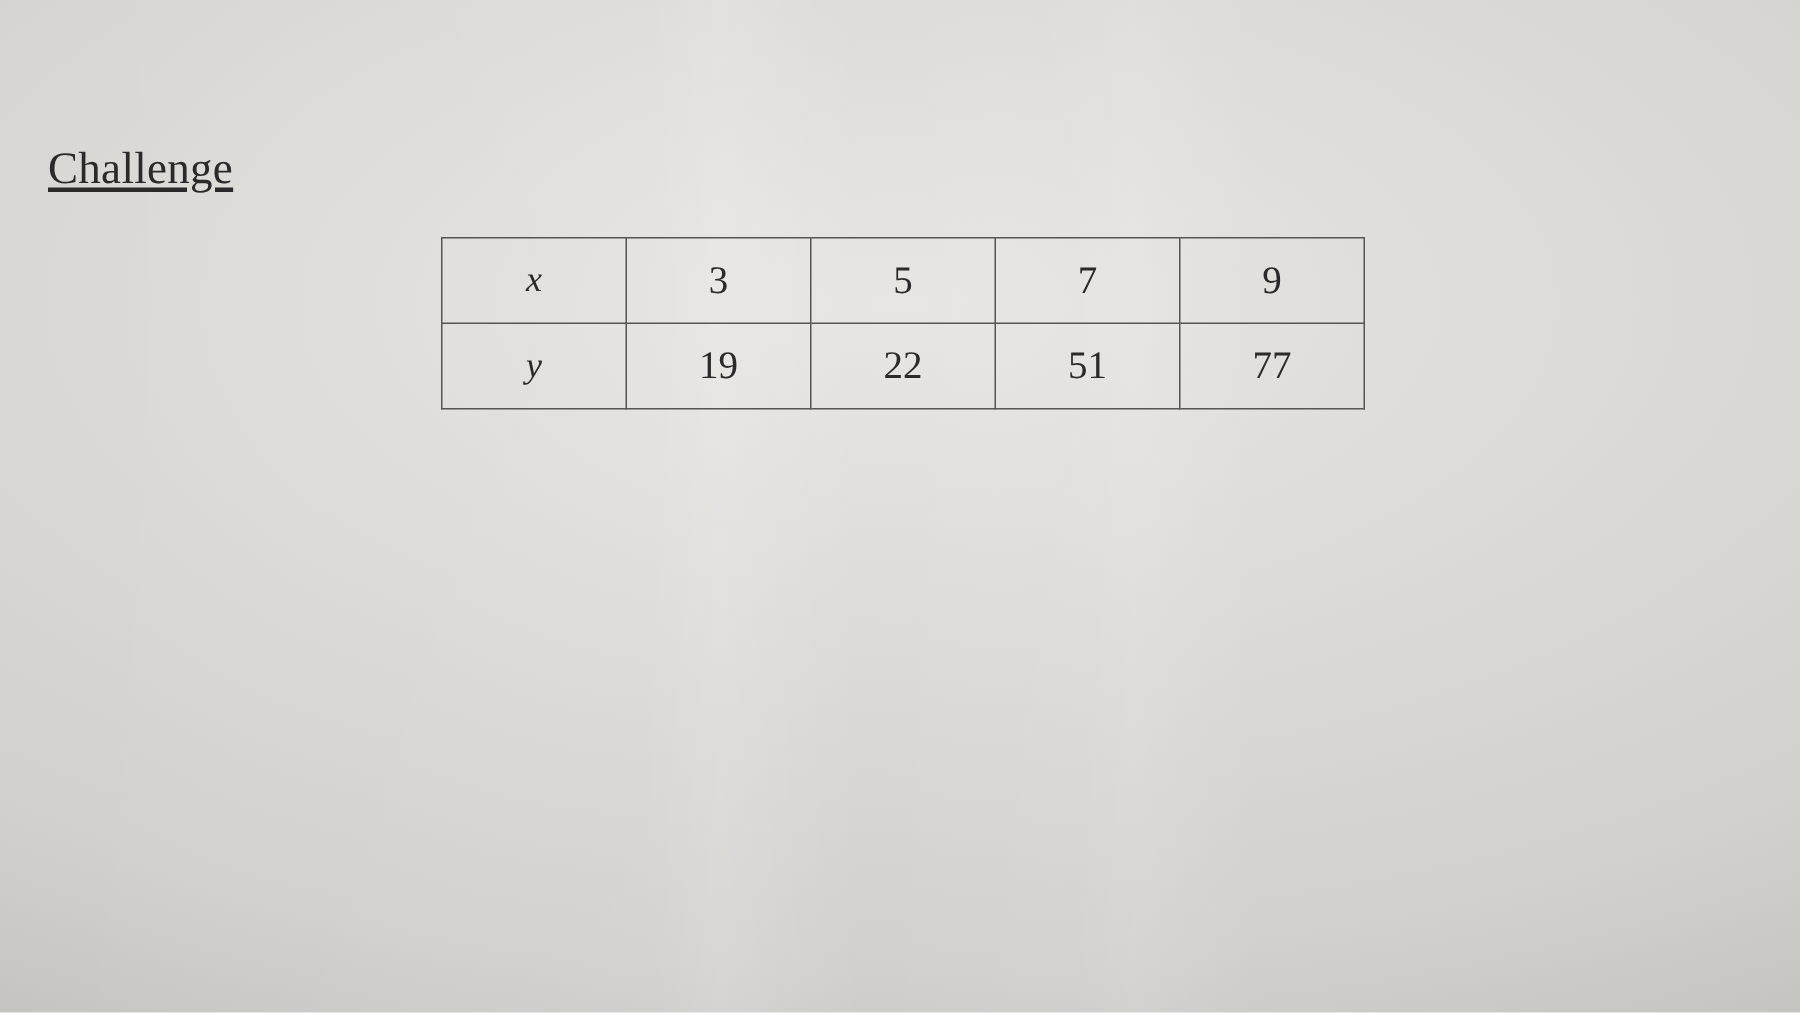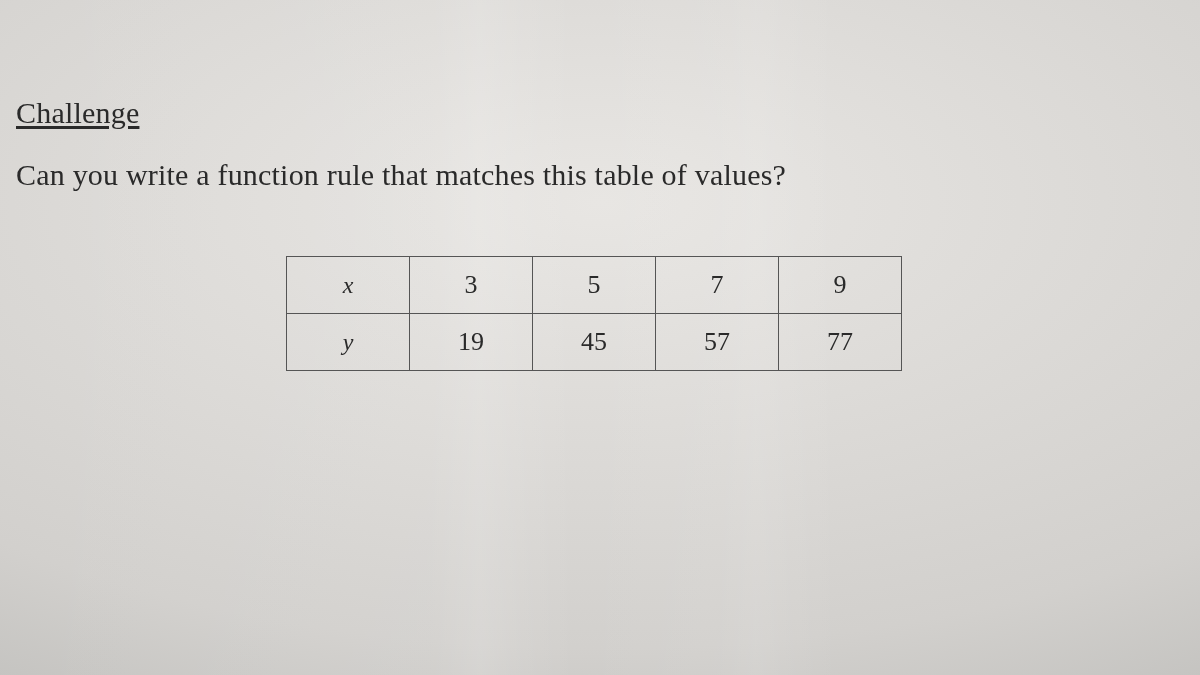--- a/index.html
+++ b/index.html
@@ -29,21 +29,21 @@
         rgba(255,255,255,0)   48%,
         rgba(255,255,255,0.05) 60%,
         rgba(255,255,255,0.10) 63%,
         rgba(255,255,255,0.05) 66%,
         rgba(255,255,255,0)   70%
       );
     pointer-events: none;
   }
   .page {
     position: relative;
-    padding: 96px 0 0 16px;
+    padding: 96px 0 0 32px;
   }
   .heading {
     font-size: 30px;
     text-decoration: underline;
     text-underline-offset: 3px;
     letter-spacing: 0.2px;
     margin-bottom: 28px;
   }
   .prompt {
     font-size: 30px;
@@ -73,36 +73,35 @@
     font-size: 24px;
   }
 </style>
 </head>
 <body>
 
 <div class="page">
 
   <div class="heading">Challenge</div>
 
-  <div class="prompt">Can you write a function rule that matches this table of values?</div>
 
   <div class="table-wrap">
     <table class="values">
       <tbody>
           <tr>
         <td class="row-head">x</td>
         <td>3</td>
         <td>5</td>
         <td>7</td>
         <td>9</td>
       </tr>
       <tr>
         <td class="row-head">y</td>
         <td>19</td>
-        <td>45</td>
-        <td>57</td>
+        <td>22</td>
+        <td>51</td>
         <td>77</td>
       </tr>
     </tbody>
       </table>
   </div>
 
 </div>
 
 </body></html>

